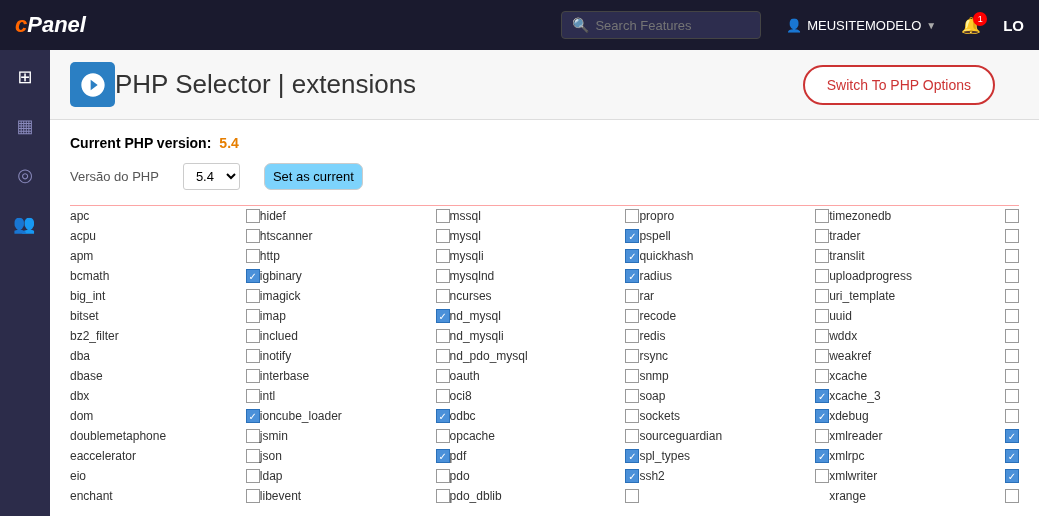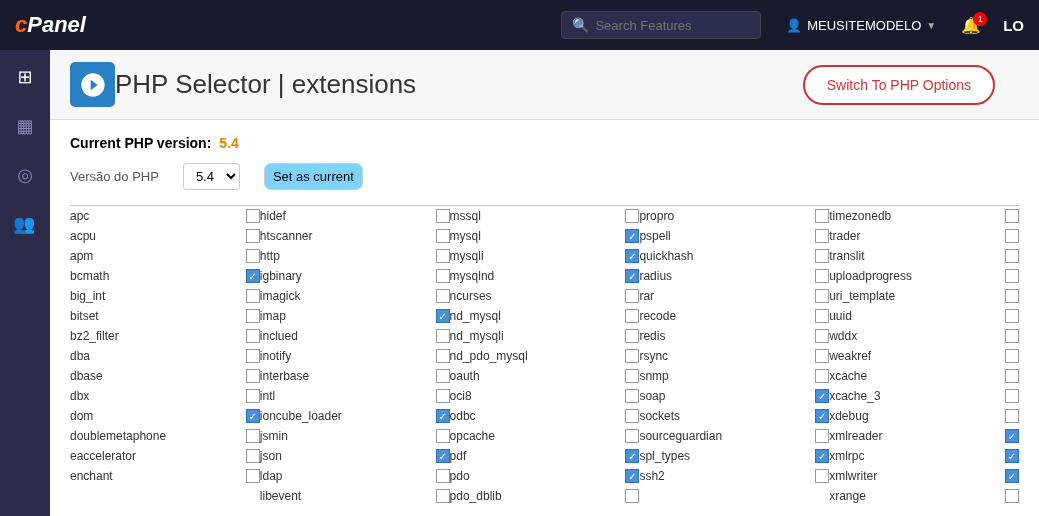--- a/index.html
+++ b/index.html
@@ -352,20 +352,24 @@
             </div>
             <div class="ext-item">
               <span class="ext-name">doublemetaphone</span>
               <div class="ext-check"></div>
             </div>
             <div class="ext-item">
               <span class="ext-name">eaccelerator</span>
               <div class="ext-check"></div>
             </div>
             <div class="ext-item">
+              <span class="ext-name">eio</span>
+              <div class="ext-check"></div>
+            </div>
+            <div class="ext-item">
               <span class="ext-name">enchant</span>
               <div class="ext-check"></div>
             </div>
           </div>
           <div class="ext-col">
             <div class="ext-item">
               <span class="ext-name">hidef</span>
               <div class="ext-check"></div>
             </div>
             <div class="ext-item">

